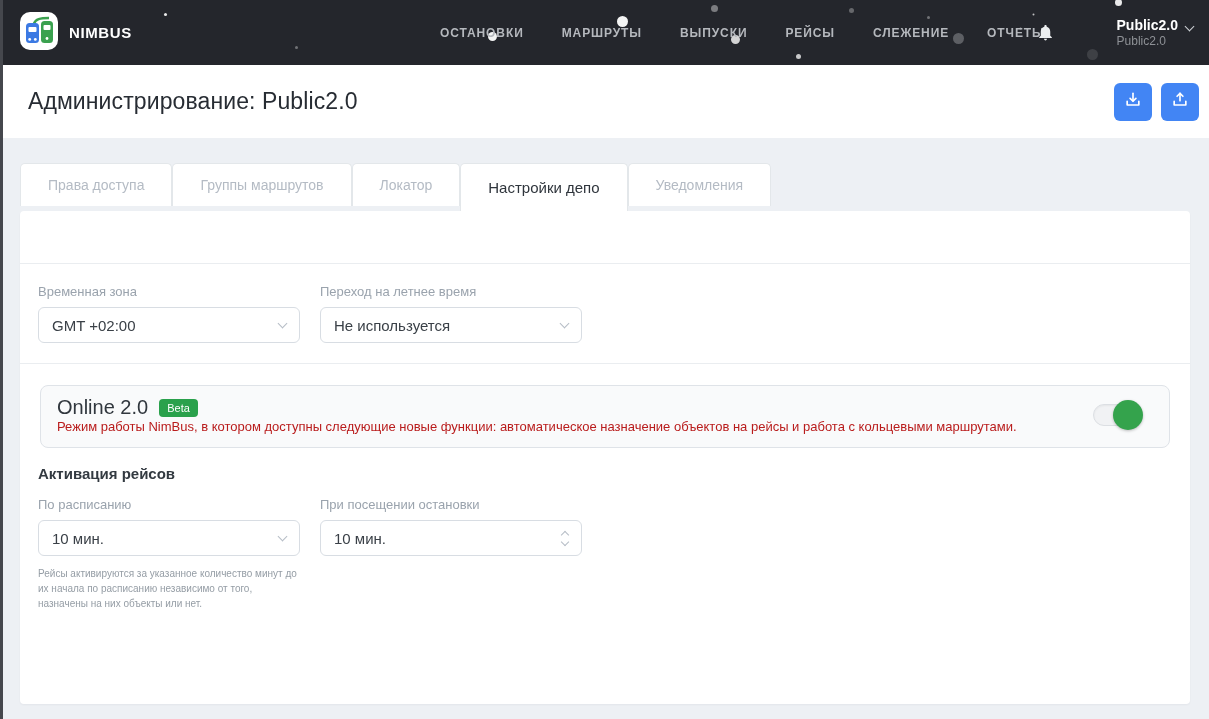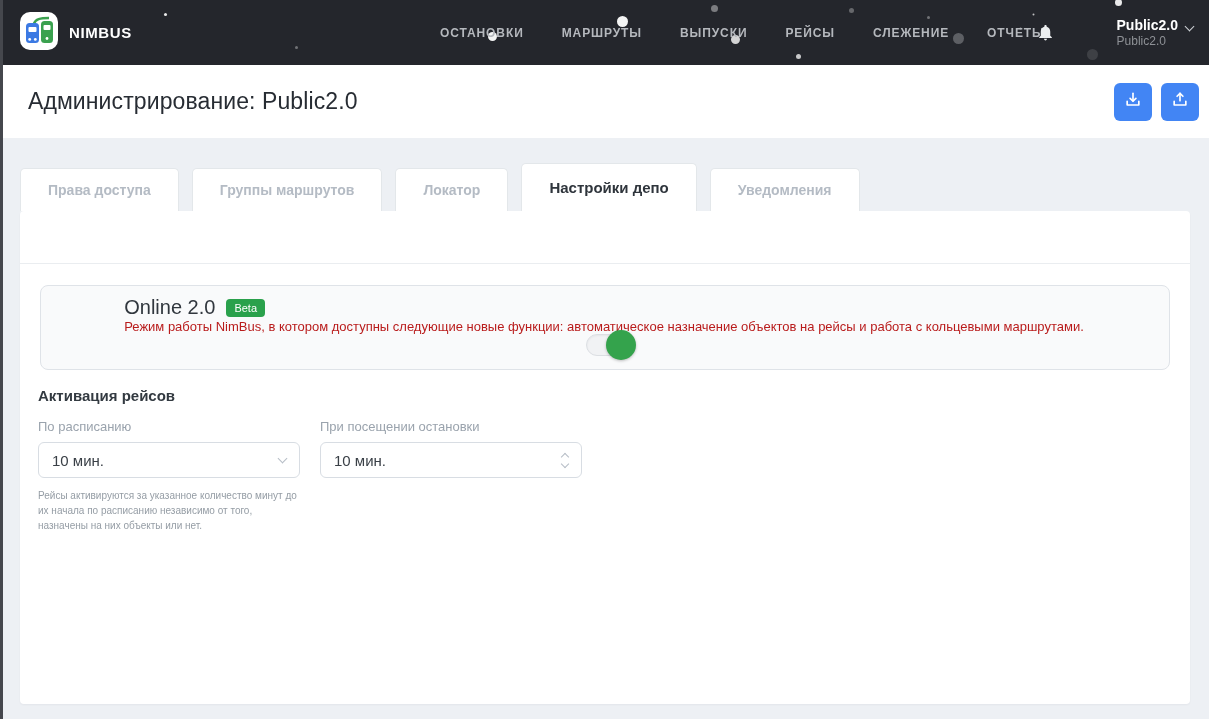--- a/index.html
+++ b/index.html
@@ -46,21 +46,21 @@
   .chev { display:inline-block; width:7px; height:7px; border-right:1.6px solid #cfd2d6; border-bottom:1.6px solid #cfd2d6; transform:rotate(45deg); }
   .user-chev { margin-top:7px; }
 
   
   .titleband { height:73px; background:#fff; display:flex; align-items:center; padding:0 10px 0 28px; }
   .page-title { font-size:23px; font-weight:400; color:#272c33; letter-spacing:.1px; }
   .title-actions { margin-left:auto; display:flex; gap:9px; }
   .icon-btn { width:38px; height:38px; border:none; border-radius:6px; background:#4285f4; display:flex; align-items:center; justify-content:center; cursor:pointer; }
 
   
-  .tabs { display:flex; align-items:flex-end; gap:13px; margin:25px 0 0 20px; position:relative; z-index:2;font-weight:bold; }
+  .tabs { display:flex; align-items:flex-start; gap:0; margin:25px 0 0 20px; position:relative; z-index:2; }
   .tab {
     background:#fff; border:1px solid #e3e7ea; border-bottom:none;
     border-radius:5px 5px 0 0; height:43px; padding:0 27px;
     display:flex; align-items:center; font-size:14px; color:#b4bbc4; cursor:pointer; white-space:nowrap;
   }
   .tab.active { height:48px; font-size:15px; color:#2f353c; }
 
   
   .panel { width:1170px; height:493px; margin-left:20px; background:#fff; border-radius:4px; box-shadow:0 1px 2px rgba(30,40,60,.05); position:relative; z-index:1; }
   .toolbar-strip { height:53px; border-bottom:1px solid #eaedf0; }
@@ -73,21 +73,21 @@
     display:flex; align-items:center; justify-content:space-between;
     padding:0 13px; font-size:15px; color:#3a4047; cursor:pointer; width:100%;
   }
   .select .chev { border-color:#b6bdc6; margin-top:-3px; }
   .stepper-arrows { display:flex; flex-direction:column; gap:3px; align-items:center; }
   .chev-up, .chev-dn { width:6px; height:6px; border-right:1.4px solid #b6bdc6; border-bottom:1.4px solid #b6bdc6; }
   .chev-up { transform:rotate(-135deg); }
   .chev-dn { transform:rotate(45deg); margin-top:-2px; }
 
   .sec-online { padding:21px 20px 0; }
-  .online-card { border:1px solid #dfe3e8; background:#f9fafb; border-radius:8px; padding:10px 18px 13px 16px; display:flex; align-items:center;flex-direction:column; }
+  .online-card { border:1px solid #dfe3e8; background:#f9fafb; border-radius:8px; padding:10px 18px 13px 16px; display:flex; align-items:center; }
   .online-left { flex:1; }
   .online-head { display:flex; align-items:center; gap:11px; }
   .online-title { font-size:20px; font-weight:500; color:#31373e; }
   .badge { background:#2aa14c; color:#fff; font-size:11px; font-weight:400; padding:3px 8px; border-radius:4px; line-height:12px; }
   .online-desc { font-size:13px; color:#b91c1c; }
   .toggle { position:relative; width:44px; height:22px; margin:0 14px 0 22px; cursor:pointer; flex:none; }
   .toggle-track { width:44px; height:22px; background:#f1f2f4; border:1px solid #dcdfe3; border-radius:11px; box-shadow:inset 0 1px 2px rgba(0,0,0,.05); }
   .toggle-knob { position:absolute; right:-6px; top:-4px; width:30px; height:30px; border-radius:50%; background:#34a34c; box-shadow:0 1px 3px rgba(0,0,0,.25); }
 
   .sec-act { padding:17px 18px 0; }
@@ -171,20 +171,36 @@
   <div class="tab">Права доступа</div>
   <div class="tab">Группы маршрутов</div>
   <div class="tab">Локатор</div>
   <div class="tab active">Настройки депо</div>
   <div class="tab">Уведомления</div>
 </div>
 
 <main class="panel">
   <div class="toolbar-strip"></div>
 
+  <div class="sec-tz">
+    <div class="form-group">
+      <label class="field-label">Временная зона</label>
+      <div class="select">
+        <span>GMT +02:00</span>
+        <span class="chev"></span>
+      </div>
+    </div>
+    <div class="form-group">
+      <label class="field-label">Переход на летнее время</label>
+      <div class="select">
+        <span>Не используется</span>
+        <span class="chev"></span>
+      </div>
+    </div>
+  </div>
 
   <div class="sec-online">
     <div class="online-card">
       <div class="online-left">
         <div class="online-head">
           <span class="online-title">Online 2.0</span>
           <span class="badge">Beta</span>
         </div>
         <div class="online-desc">Режим работы NimBus, в котором доступны следующие новые функции: автоматическое назначение объектов на рейсы и работа с кольцевыми маршрутами.</div>
       </div>

